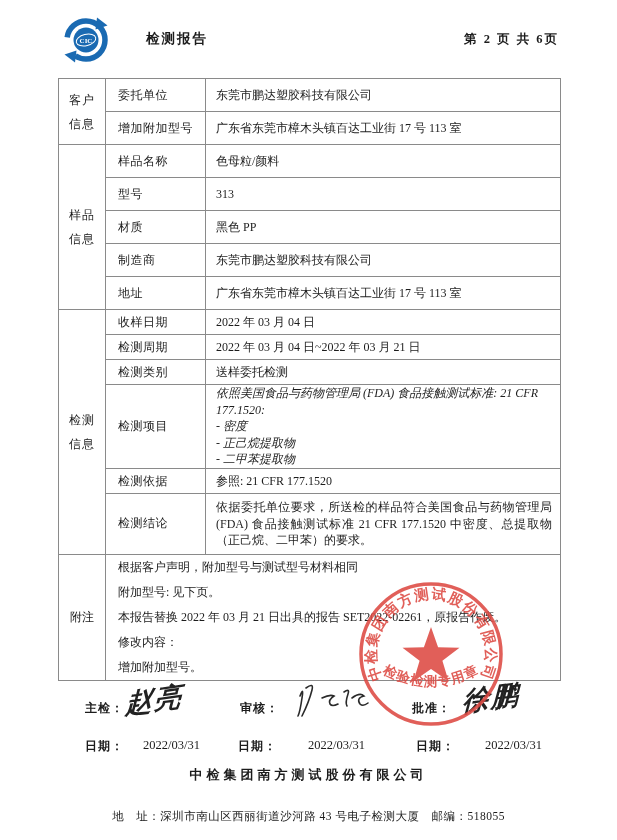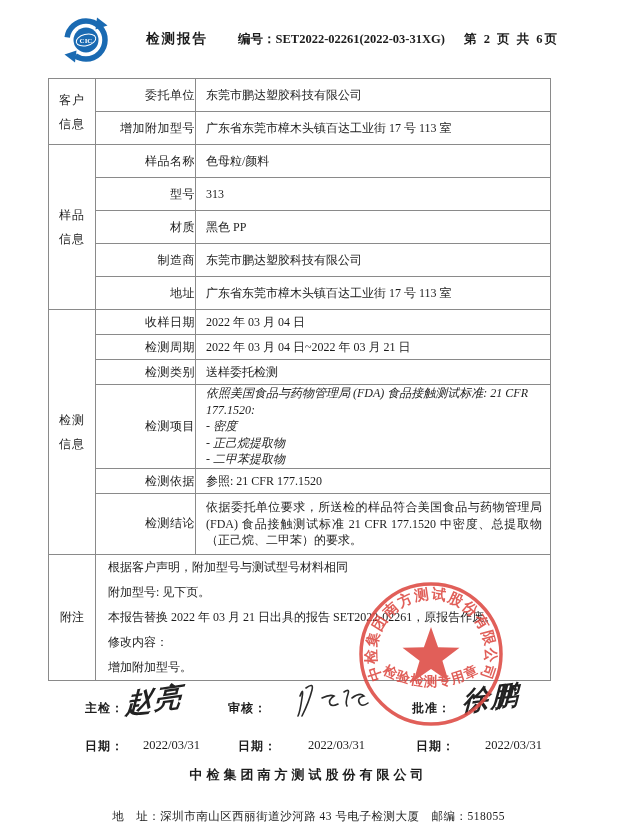--- a/index.html
+++ b/index.html
@@ -10,26 +10,26 @@
   }
 
   
   .header { position:absolute; top:14px; left:60px; right:58px; height:52px; }
   .logo { position:absolute; left:0; top:2px; width:52px; height:48px; }
   .hdr-title { position:absolute; left:86px; top:16px; font-size:13.5px; font-weight:bold; letter-spacing:2px; }
   .hdr-no { position:absolute; left:178px; top:17px; font-size:12.5px; font-weight:bold; }
   .hdr-page { position:absolute; right:0; top:17px; font-size:12.5px; font-weight:bold; letter-spacing:2px; }
 
   
-  table.report { position:absolute; top:78px; left:48px; width:502px; border-collapse:collapse; table-layout:fixed; }
+  table.report { position:absolute; top:78px; left:58px; width:502px; border-collapse:collapse; table-layout:fixed; }
   table.report td { border:1px solid #8a8a8a; font-size:12px; vertical-align:middle; }
   col.c1 { width:47px; } col.c2 { width:100px; } col.c3 { width:355px; }
   td.sec { text-align:center; }
   .sec-stack { width:26px; margin:0 auto; line-height:24px; letter-spacing:1px; }
-  td.lbl { padding-left:12px; letter-spacing:0.5px;text-align:right; }
+  td.lbl { padding-left:12px; letter-spacing:0.5px; }
   td.val { padding-left:10px; padding-right:8px; }
   tr.h33 { height:33px; } tr.h25 { height:25px; }
   tr.hitems { height:84px; } tr.hconc { height:52px; } tr.hnotes { height:126px; }
   td.multiline { vertical-align:middle; }
   .cell-line { line-height:16.5px;font-style:italic; }
   td.conc { line-height:16.5px; padding:5px 8px 5px 10px; text-align:justify; vertical-align:middle; }
   td.notes-cell { padding-left:12px; vertical-align:middle; }
   .note-line { line-height:25px; }
 
   
@@ -58,21 +58,20 @@
   <div class="header">
     <svg class="logo" viewBox="0 0 52 48">
       <circle cx="26" cy="24" r="19" fill="none" stroke="#1a6ab2" stroke-width="5.5" stroke-dasharray="99 21" stroke-dashoffset="-62" stroke-linecap="butt"></circle>
       <polygon points="37,1.5 47.5,9.5 35.5,13.5" fill="#1a6ab2"></polygon>
       <polygon points="15,46.5 4.5,38.5 16.5,34.5" fill="#1a6ab2"></polygon>
       <circle cx="26" cy="24" r="12.5" fill="#1a6ab2"></circle>
       <ellipse cx="26" cy="24" rx="10" ry="5.6" fill="none" stroke="#ffffff" stroke-width="1" transform="rotate(-14 26 24)"></ellipse>
       <text x="26" y="26.6" font-size="7" font-weight="bold" fill="#ffffff" text-anchor="middle">CIC</text>
     </svg>
     <div class="hdr-title">检测报告</div>
-    <div class="hdr-no"><span>编号：</span><span>SET2022-02261(2022-03-31XG)</span></div>
     <div class="hdr-page">第 2 页 共 6页</div>
   </div>
 
   <table class="report">
     <colgroup>
         <col class="c1">
         <col class="c2">
         <col class="c3">
       </colgroup>
 
@@ -158,21 +157,21 @@
         <div class="note-line">修改内容：</div>
         <div class="note-line">增加附加型号。</div>
       </td>
     </tr>
   </tbody>
     </table>
 
   <div class="sig-label" style="left:85px; top:700px;">主检：</div>
   <div class="sig-name" style="left:125px; top:682px;">赵亮</div>
 
-  <div class="sig-label" style="left:228px; top:700px;">审核：</div>
+  <div class="sig-label" style="left:240px; top:700px;">审核：</div>
   <svg style="position:absolute; left:292px; top:678px;" width="80" height="42" viewBox="0 0 80 42">
     <path d="M8,18 q4,-10 2,2 q-2,14 -4,18 M14,10 q8,-6 6,2 q-3,12 -10,26 M30,20 q8,-4 12,-2 q-6,4 -4,8 q2,3 8,0
              M52,14 q6,-4 4,2 q-3,9 -1,12 M60,20 q8,-6 12,-2 q-8,2 -4,8 q3,3 8,-1" fill="none" stroke="#2a2a2a" stroke-width="1.6" stroke-linecap="round"></path>
   </svg>
 
   <div class="sig-label" style="left:412px; top:700px;">批准：</div>
   <div class="sig-name" style="left:462px; top:680px;">徐鹏</div>
 
   <div class="date-label" style="left:85px; top:738px;">日期：</div>
   <div class="date-value" style="left:143px; top:738px;">2022/03/31</div>

